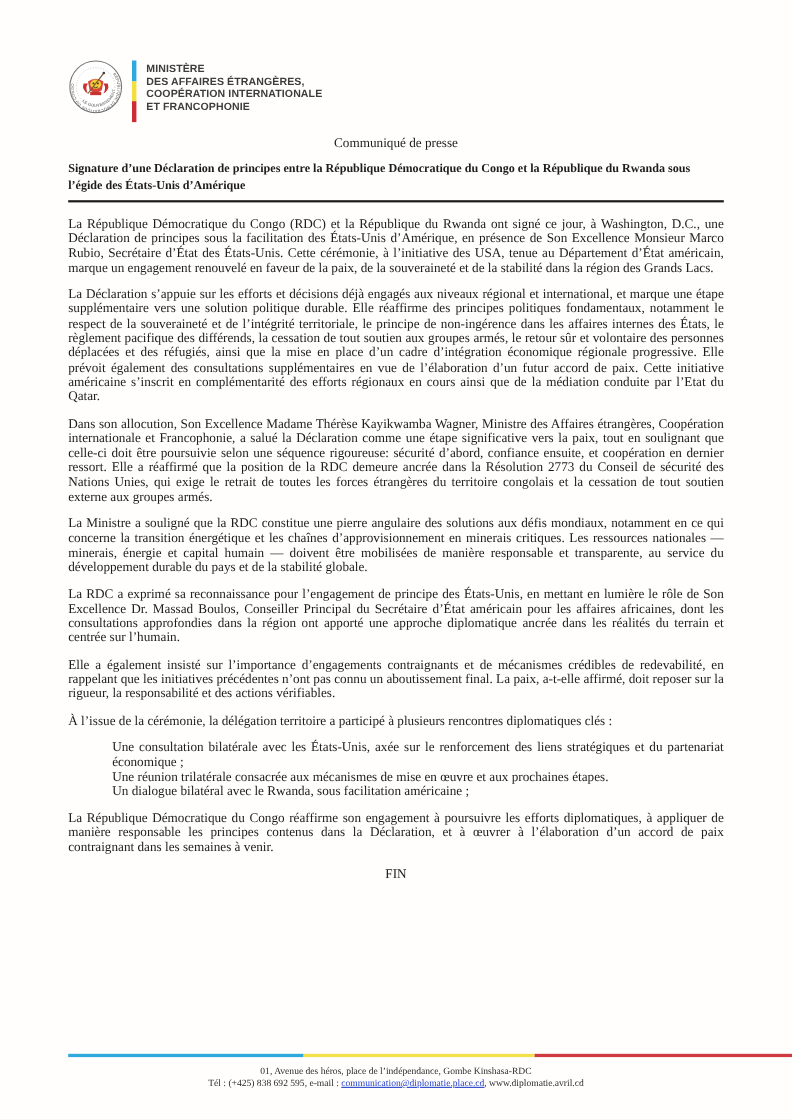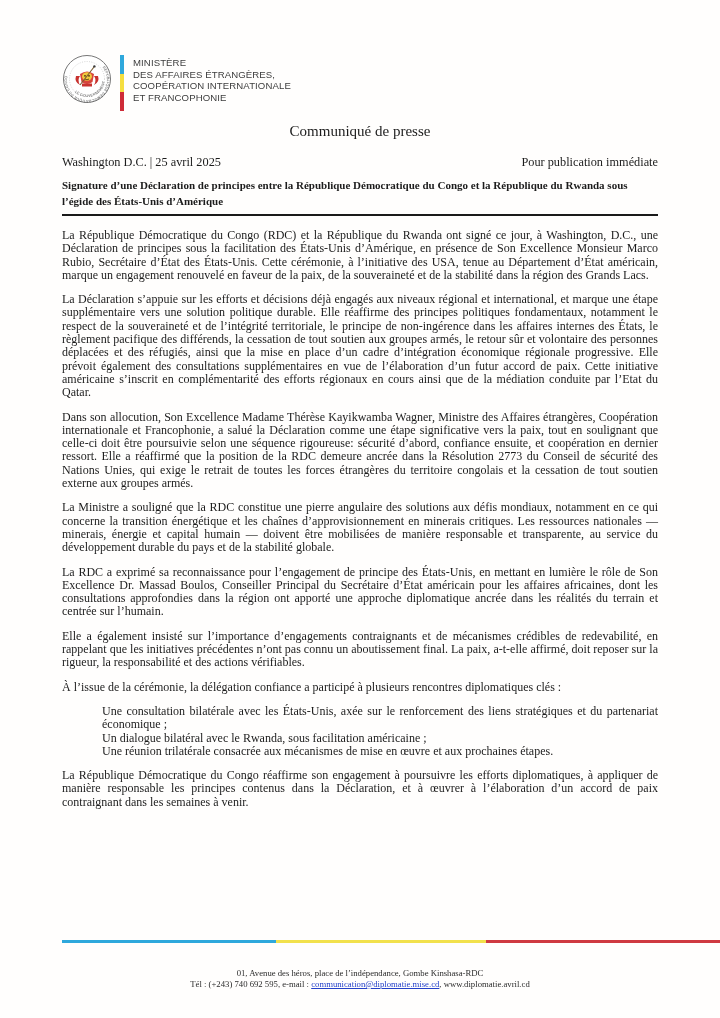--- a/index.html
+++ b/index.html
@@ -25,30 +25,30 @@
     width:4px;height:56px;margin-left:8px;margin-top:1px;
     display:flex;flex-direction:column;flex:0 0 4px;
   }
   .flag-bar span{flex:1;}
   .flag-blue{background:#2fa8dc;}
   .flag-yellow{background:#f5de40;}
   .flag-red{background:#ce2b37;}
   .ministry-name{
     margin-left:9px;margin-top:3px;
     font-family:"Liberation Sans", sans-serif;
-    font-weight:400;
+    font-weight:700;
     font-size:9.6px;line-height:11.5px;
     letter-spacing:.1px;
     color:#3d3d3d;
     text-transform:uppercase;
   }
 
   .kicker{
     text-align:center;
-    font-size:15px;
+    font-size:12px;
     margin-top:12px;
   }
   .date-row{
     display:flex;justify-content:space-between;
     font-size:12.3px;
     margin-top:15px;
   }
   .doc-title{
     font-size:11px;font-weight:700;
     line-height:15.5px;
@@ -68,21 +68,21 @@
   
   .footer{position:absolute;left:0;right:0;bottom:28px;}
   .tricolor{
     position:absolute;left:62px;right:0;top:0;
     height:3px;display:flex;
   }
   .tricolor .seg-blue{width:32.5%;background:#2fa8dc;}
   .tricolor .seg-yellow{width:32%;background:#f2e14c;}
   .tricolor .seg-red{flex:1;background:#cf3a41;}
   .footer-text{
-    padding-top:28px;
+    padding-top:10px;
     text-align:center;
     font-size:8.7px;line-height:11px;color:#2b2b2b;
   }
   .footer-text a{color:#2440c9;text-decoration:underline;}
 
   .seal-ring-text{font-family:"Liberation Sans", sans-serif;font-size:3.6px;fill:#555;letter-spacing:.2px;}
 </style>
 </head>
 <body>
 
@@ -124,53 +124,50 @@
       <div class="ministry-name">
         <div>MINISTÈRE</div>
         <div>DES AFFAIRES ÉTRANGÈRES,</div>
         <div>COOPÉRATION INTERNATIONALE</div>
         <div>ET FRANCOPHONIE</div>
       </div>
     </div>
 
     <div class="kicker">Communiqué de presse</div>
 
-    <div class="date-row">
-      <span>Washington D.C. | 25 avril 2025</span>
-      <span>Pour publication immédiate</span>
-    </div>
 
     <h1 class="doc-title">Signature d’une Déclaration de principes entre la République Démocratique du Congo et la République du Rwanda sous l’égide des États-Unis d’Amérique</h1>
 
     <div class="body-text">
       <p>La République Démocratique du Congo (RDC) et la République du Rwanda ont signé ce jour, à Washington, D.C., une Déclaration de principes sous la facilitation des États-Unis d’Amérique, en présence de Son Excellence Monsieur Marco Rubio, Secrétaire d’État des États-Unis. Cette cérémonie, à l’initiative des USA, tenue au Département d’État américain, marque un engagement renouvelé en faveur de la paix, de la souveraineté et de la stabilité dans la région des Grands Lacs.</p>
       <p>La Déclaration s’appuie sur les efforts et décisions déjà engagés aux niveaux régional et international, et marque une étape supplémentaire vers une solution politique durable. Elle réaffirme des principes politiques fondamentaux, notamment le respect de la souveraineté et de l’intégrité territoriale, le principe de non-ingérence dans les affaires internes des États, le règlement pacifique des différends, la cessation de tout soutien aux groupes armés, le retour sûr et volontaire des personnes déplacées et des réfugiés, ainsi que la mise en place d’un cadre d’intégration économique régionale progressive. Elle prévoit également des consultations supplémentaires en vue de l’élaboration d’un futur accord de paix. Cette initiative américaine s’inscrit en complémentarité des efforts régionaux en cours ainsi que de la médiation conduite par l’Etat du Qatar.</p>
       <p>Dans son allocution, Son Excellence Madame Thérèse Kayikwamba Wagner, Ministre des Affaires étrangères, Coopération internationale et Francophonie, a salué la Déclaration comme une étape significative vers la paix, tout en soulignant que celle-ci doit être poursuivie selon une séquence rigoureuse: sécurité d’abord, confiance ensuite, et coopération en dernier ressort. Elle a réaffirmé que la position de la RDC demeure ancrée dans la Résolution 2773 du Conseil de sécurité des Nations Unies, qui exige le retrait de toutes les forces étrangères du territoire congolais et la cessation de tout soutien externe aux groupes armés.</p>
       <p>La Ministre a souligné que la RDC constitue une pierre angulaire des solutions aux défis mondiaux, notamment en ce qui concerne la transition énergétique et les chaînes d’approvisionnement en minerais critiques. Les ressources nationales — minerais, énergie et capital humain — doivent être mobilisées de manière responsable et transparente, au service du développement durable du pays et de la stabilité globale.</p>
       <p>La RDC a exprimé sa reconnaissance pour l’engagement de principe des États-Unis, en mettant en lumière le rôle de Son Excellence Dr. Massad Boulos, Conseiller Principal du Secrétaire d’État américain pour les affaires africaines, dont les consultations approfondies dans la région ont apporté une approche diplomatique ancrée dans les réalités du terrain et centrée sur l’humain.</p>
       <p>Elle a également insisté sur l’importance d’engagements contraignants et de mécanismes crédibles de redevabilité, en rappelant que les initiatives précédentes n’ont pas connu un aboutissement final. La paix, a-t-elle affirmé, doit reposer sur la rigueur, la responsabilité et des actions vérifiables.</p>
-      <p>À l’issue de la cérémonie, la délégation confiance a participé à plusieurs rencontres diplomatiques clés :</p>
+      <p>À l’issue de la cérémonie, la délégation territoire a participé à plusieurs rencontres diplomatiques clés :</p>
 
       <div class="plain-list">
         <div>Une consultation bilatérale avec les États-Unis, axée sur le renforcement des liens stratégiques et du partenariat économique ;</div>
+        <div>Une réunion trilatérale consacrée aux mécanismes de mise en œuvre et aux prochaines étapes.</div>
         <div>Un dialogue bilatéral avec le Rwanda, sous facilitation américaine ;</div>
-        <div>Une réunion trilatérale consacrée aux mécanismes de mise en œuvre et aux prochaines étapes.</div>
       </div>
 
       <p>La République Démocratique du Congo réaffirme son engagement à poursuivre les efforts diplomatiques, à appliquer de manière responsable les principes contenus dans la Déclaration, et à œuvrer à l’élaboration d’un accord de paix contraignant dans les semaines à venir.</p>
 
+      <div class="fin">FIN</div>
     </div>
   </div>
 
   <div class="footer">
     <div class="tricolor">
       <span class="seg-blue"></span>
       <span class="seg-yellow"></span>
       <span class="seg-red"></span>
     </div>
     <div class="footer-text">
       <div>01, Avenue des héros, place de l’indépendance, Gombe Kinshasa-RDC</div>
       <div>
-        <span>Tél : (+243) 740 692 595, e-mail : </span><a href="#">communication@diplomatie.mise.cd</a><span>, www.diplomatie.avril.cd</span>
+        <span>Tél : (+425) 838 692 595, e-mail : </span><a href="#">communication@diplomatie.place.cd</a><span>, www.diplomatie.avril.cd</span>
       </div>
     </div>
   </div>
 </div>
 
 </body></html>

